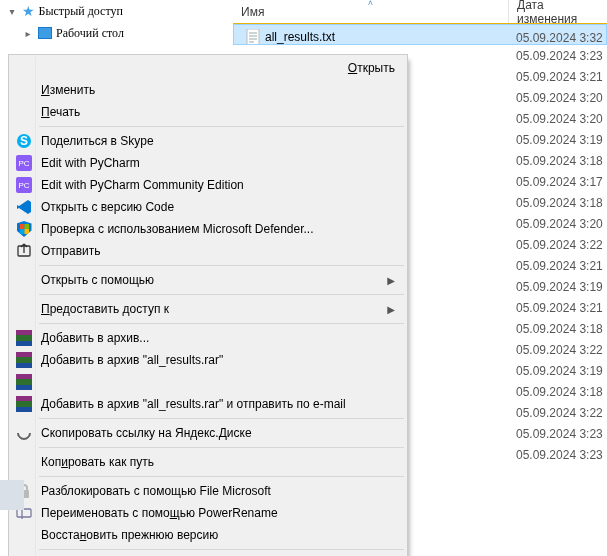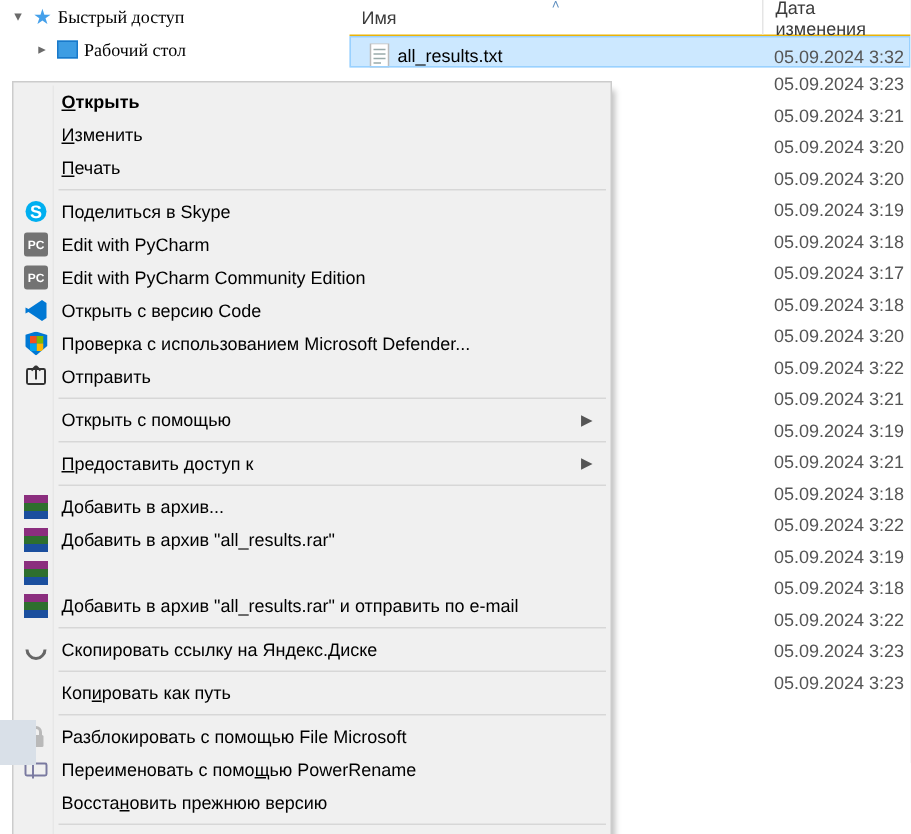--- a/index.html
+++ b/index.html
@@ -26,33 +26,33 @@
   .frow.sel { background:#cce8ff; outline:1px solid #99d1ff; outline-offset:-1px;align-items:flex-end; }
   .fcell-name { width:275px; display:flex; align-items:center; gap:4px; padding-left:12px; }
   .fcell-date { flex:1; padding-left:8px; color:#555; }
   .ficon { width:16px; height:16px; display:flex; align-items:center; justify-content:center; }
 
   
   .menu { position:absolute; left:8px; top:54px; width:400px; background:#f0f0f0; border:1px solid #ccc; box-shadow:4px 4px 4px -2px rgba(0,0,0,0.25); padding:2px;}
   .mi { display:flex; align-items:center; height:22px; padding:0 10px 0 4px; gap:8px; position:relative;}
   .mi .mico { width:18px; height:18px; display:flex; align-items:center; justify-content:center; flex-shrink:0;}
   .mi .mlbl { flex:1; color:#000; white-space:nowrap; }
-  .mi.bold .mlbl { font-weight:bold; }
+  .mi.bold .mlbl { font-weight:normal;text-align:right; }
   .mi .arrow { color:#555; font-size:10px; }
   .sep { height:1px; margin:3px 1px 3px 28px; background:#d7d7d7; }
 
   
   .u { text-decoration: underline; }
 
   
   .tbar { position:absolute; left:0; top:480px; width:24px; height:30px; background:#d9e0e8; }
 
   
   .sq { width:16px; height:16px; border-radius:2px; }
-  .sq-green { background:#737373; color:#fff; font-size:8px; font-weight:bold; display:flex;align-items:center;justify-content:center;}
+  .sq-green { background:#8b5cf6; color:#fff; font-size:8px; font-weight:normal; display:flex;align-items:center;justify-content:center;}
   .sq-shield { background:#0078d4; width:15px; height:16px; clip-path: polygon(50% 0, 100% 15%, 100% 60%, 50% 100%, 0 60%, 0 15%); display:flex; align-items:center; justify-content:center;}
   .sq-rar { width:16px; height:16px; background: linear-gradient(#8b2e7e 0 33%, #2e6f2e 33% 66%, #1b4f9e 66% 100%); }
   .link-ic { width:14px; height:14px; border:2px solid #666; border-radius:7px; border-top-color:transparent; border-left-color:transparent; transform:rotate(45deg); }
   .lock-ic svg, .rename-ic svg, .txt-ic svg, .skype-ic svg, .vscode-ic svg { display:block; }
 
   .menu-track { position:absolute; left:26px; top:2px; bottom:2px; width:1px; background:#e7e7e7; }
 
   .desktop-icon { width:14px;height:12px;border:1px solid #1979ca;background:#3d9de3;position:relative;}
 </style>
 </head>

